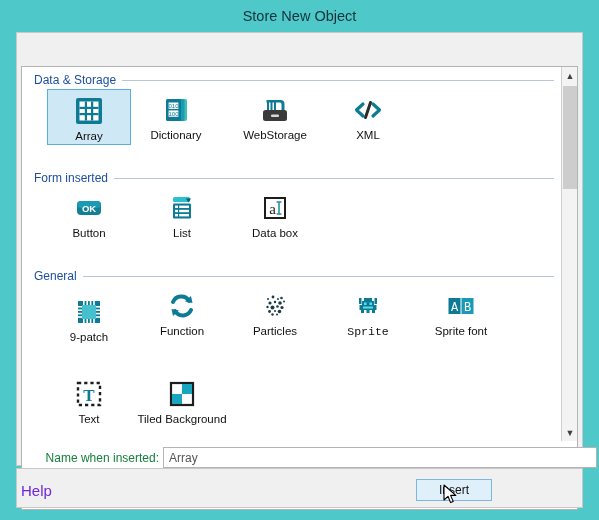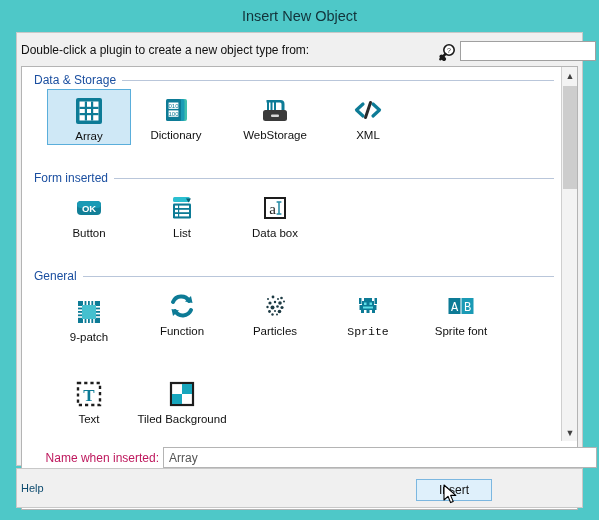--- a/index.html
+++ b/index.html
@@ -91,43 +91,43 @@
   .sb-up{top:0;}
   .sb-down{bottom:0;}
   .sb-thumb{
     position:absolute;left:1px;top:19px;width:14px;height:103px;
     background:#cdcdcd;
   }
   .fieldrow{
     position:absolute;left:0;width:561px;height:22px;
   }
   .flabel{
-    position:absolute;font-size:12px;color:#be185d;text-align:right;
+    position:absolute;font-size:12px;color:#15803d;text-align:right;
     white-space:nowrap;
   }
   .name-input{
     position:absolute;left:144px;top:0;width:434px;height:21px;
     background:#ffffff;border:1px solid #b4b4b4;box-sizing:border-box;
     font-family:"Liberation Sans", sans-serif;font-size:12px;
     padding:0 5px;color:#555;outline:none;
   }
   .desc-text{
     position:absolute;left:150px;top:0;font-size:12px;color:#101010;
     white-space:nowrap;
   }
   .desc-link{
     color:#1b4fa0;text-decoration:underline;cursor:pointer;
   }
   .footer{
     position:absolute;left:16px;top:468px;width:567px;height:40px;
     background:#f0f0f0;border:1px solid #c8c8c8;box-sizing:border-box;
   }
   .help-link{
-    position:absolute;left:4px;top:13px;font-size:11px;
-    color:#0c4a6e;cursor:pointer;
+    position:absolute;left:4px;top:13px;font-size:15px;
+    color:#6d28d9;cursor:pointer;
   }
   .btn{
     position:absolute;top:10px;height:22px;width:76px;
     font-family:"Liberation Sans", sans-serif;font-size:12px;
     display:flex;align-items:center;justify-content:center;
     box-sizing:border-box;color:#101010;
   }
   .btn-default{
     right:90px;background:#dff0fb;border:1px solid #7cb7e0;
   }
@@ -138,39 +138,25 @@
     position:absolute;left:443px;top:484px;width:16px;height:22px;
     pointer-events:none;
   }
 </style>
 </head>
 <body>
 
 <div class="window">
 
   <div class="titlebar">
-    <span>Insert New Object</span>
+    <span>Store New Object</span>
   </div>
 
   <div class="body-panel">
 
-    <div class="topbar">
-      <div class="prompt">Double-click a plugin to create a new object type from:</div>
-
-      <div class="search-icon">
-        <svg width="20" height="18" viewBox="0 0 20 18">
-          <circle cx="11" cy="7" r="5.2" fill="#ffffff" stroke="#1a1a1a" stroke-width="1.6"></circle>
-          <text x="11" y="10" font-size="7" text-anchor="middle" fill="#1a1a1a" font-family="Liberation Sans, sans-serif">?</text>
-          <path d="M7.3 11.2 L2.5 16.2" stroke="#1a1a1a" stroke-width="2.6" stroke-linecap="round"></path>
-          <path d="M3.5 13.5 L6 16" stroke="#1a1a1a" stroke-width="4" stroke-linecap="round"></path>
-        </svg>
-      </div>
-
-      <input class="search-field" type="text" value="" style="">
-    </div>
 
     <div class="listpanel">
       <div class="listinner">
 
         <div class="section" style="top:6px;height:92px;">
           <div class="sect-head">
             <span class="sect-title">Data &amp; Storage</span>
             <span class="sect-rule"></span>
           </div>
           <div class="grid">

